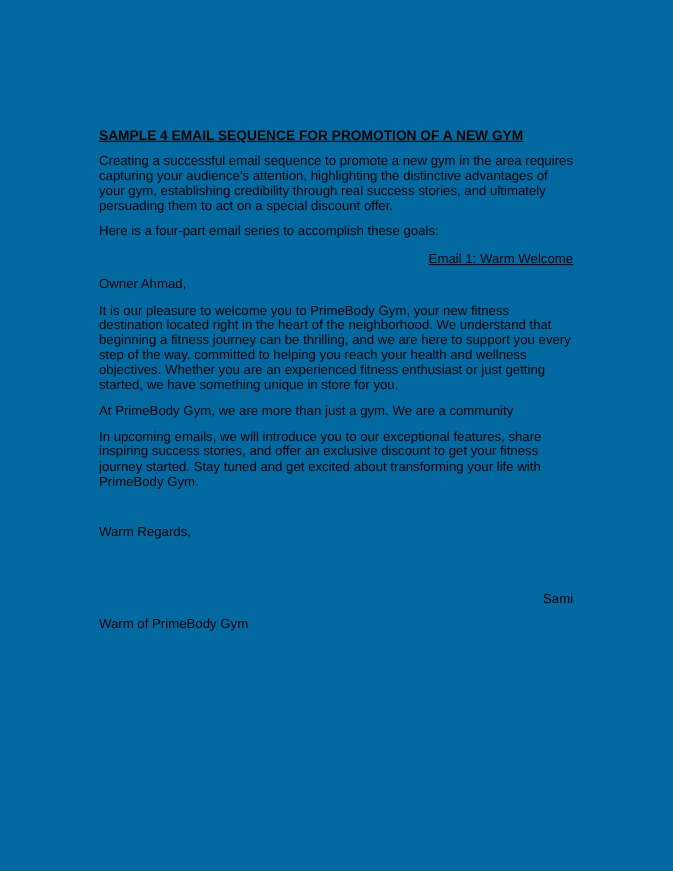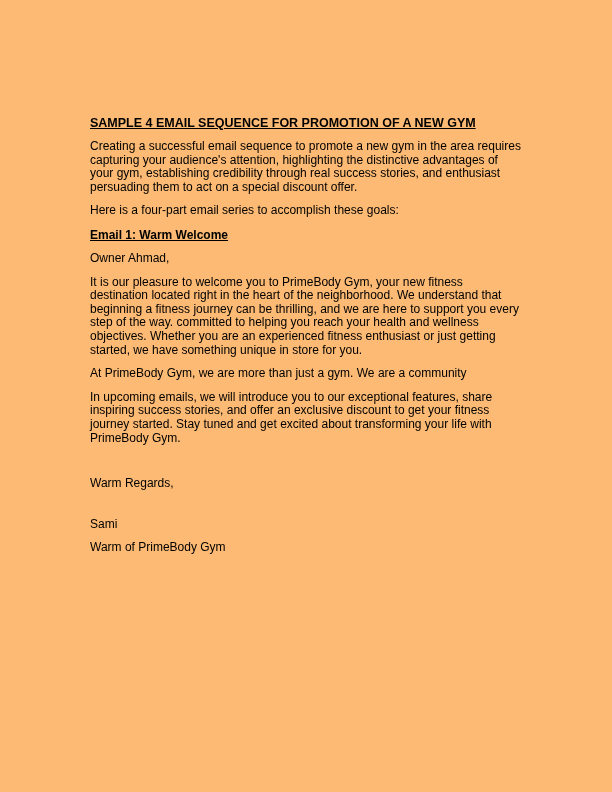--- a/index.html
+++ b/index.html
@@ -5,21 +5,21 @@
     * { box-sizing: border-box; }
     html, body {
       margin: 0;
       padding: 0;
       background: #ffffff;
     }
     .page {
       position: relative;
       width: 612px;
       height: 792px;
-      background: #fdba74;
+      background: #0369a1;
       overflow: hidden;
       font-family: "Liberation Sans", sans-serif;
       color: #000000;
     }
     .content {
       position: absolute;
       left: 90px;
       top: 115px;
       width: 431px;
       font-size: 12px;
@@ -34,40 +34,42 @@
       text-decoration: underline;
       margin: 0 0 9px 0;
       letter-spacing: 0;
     }
     .para {
       margin: 0 0 10px 0;
     }
     .email-heading {
       font-size: 12px;
       line-height: 14px;
-      font-weight: bold;
+      font-weight: normal;
       text-decoration: underline;
       margin: 0 0 10px 0;
+      text-align: right;
     }
     .closing {
       margin-top: 32px;
     }
     .sig-name {
-      margin-top: 27px;
+      margin-top: 47px;
+      text-align: right;
     }
   </style>
 </head>
 <body>
 
 <div class="page">
   <div class="content">
 
     <h1 class="doc-title">SAMPLE 4 EMAIL SEQUENCE FOR PROMOTION OF A NEW GYM</h1>
 
-    <p class="para">Creating a successful email sequence to promote a new gym in the area requires capturing your audience's attention, highlighting the distinctive advantages of your gym, establishing credibility through real success stories, and enthusiast persuading them to act on a special discount offer.</p>
+    <p class="para">Creating a successful email sequence to promote a new gym in the area requires capturing your audience's attention, highlighting the distinctive advantages of your gym, establishing credibility through real success stories, and ultimately persuading them to act on a special discount offer.</p>
 
     <p class="para">Here is a four-part email series to accomplish these goals:</p>
 
     <h2 class="email-heading">Email 1: Warm Welcome</h2>
 
     <p class="para">Owner Ahmad,</p>
 
     <p class="para">It is our pleasure to welcome you to PrimeBody Gym, your new fitness destination located right in the heart of the neighborhood. We understand that beginning a fitness journey can be thrilling, and we are here to support you every step of the way. committed to helping you reach your health and wellness objectives. Whether you are an experienced fitness enthusiast or just getting started, we have something unique in store for you.</p>
 
     <p class="para">At PrimeBody Gym, we are more than just a gym. We are a community</p>

